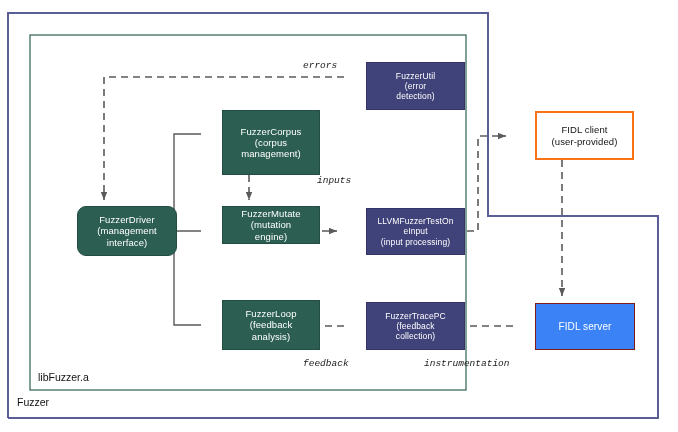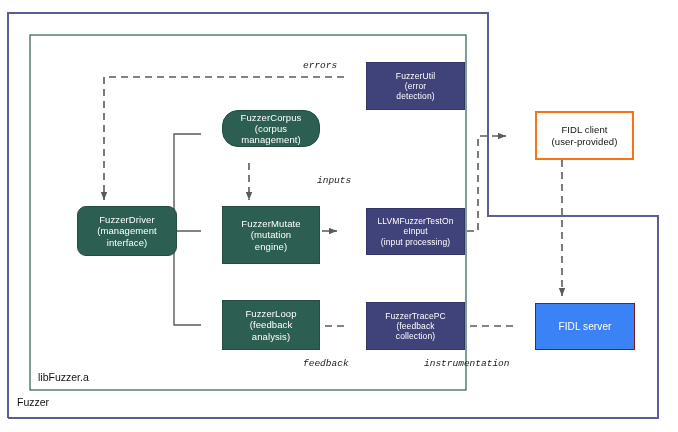--- a/index.html
+++ b/index.html
@@ -132,33 +132,33 @@
   <div class="frame-label" style="left:17px; top:396px;">Fuzzer</div>
 
   <div class="frame-label" style="left:38px; top:371px;text-align:center;">libFuzzer.a</div>
 
   <div class="node node-purple" style="left:344px; top:62px; width:99px; height:48px;">
     <span class="node-text">FuzzerUtil
 (error
 detection)</span>
   </div>
 
-  <div class="node node-green" style="left:200px; top:110px; width:98px; height:37px;border-radius:16px;">
+  <div class="node node-green" style="left:200px; top:110px; width:98px; height:65px;">
     <span class="node-text">FuzzerCorpus
 (corpus
 management)</span>
   </div>
 
   <div class="node node-green" style="left:55px; top:206px; width:100px; height:50px;border-radius:9px;">
     <span class="node-text">FuzzerDriver
 (management
 interface)</span>
   </div>
 
-  <div class="node node-green" style="left:200px; top:206px; width:98px; height:58px;">
+  <div class="node node-green" style="left:200px; top:206px; width:98px; height:38px;">
     <span class="node-text">FuzzerMutate
 (mutation
 engine)</span>
   </div>
 
   <div class="node node-purple" style="left:344px; top:208px; width:99px; height:47px;">
     <span class="node-text">LLVMFuzzerTestOn
 eInput
 (input processing)</span>
   </div>

